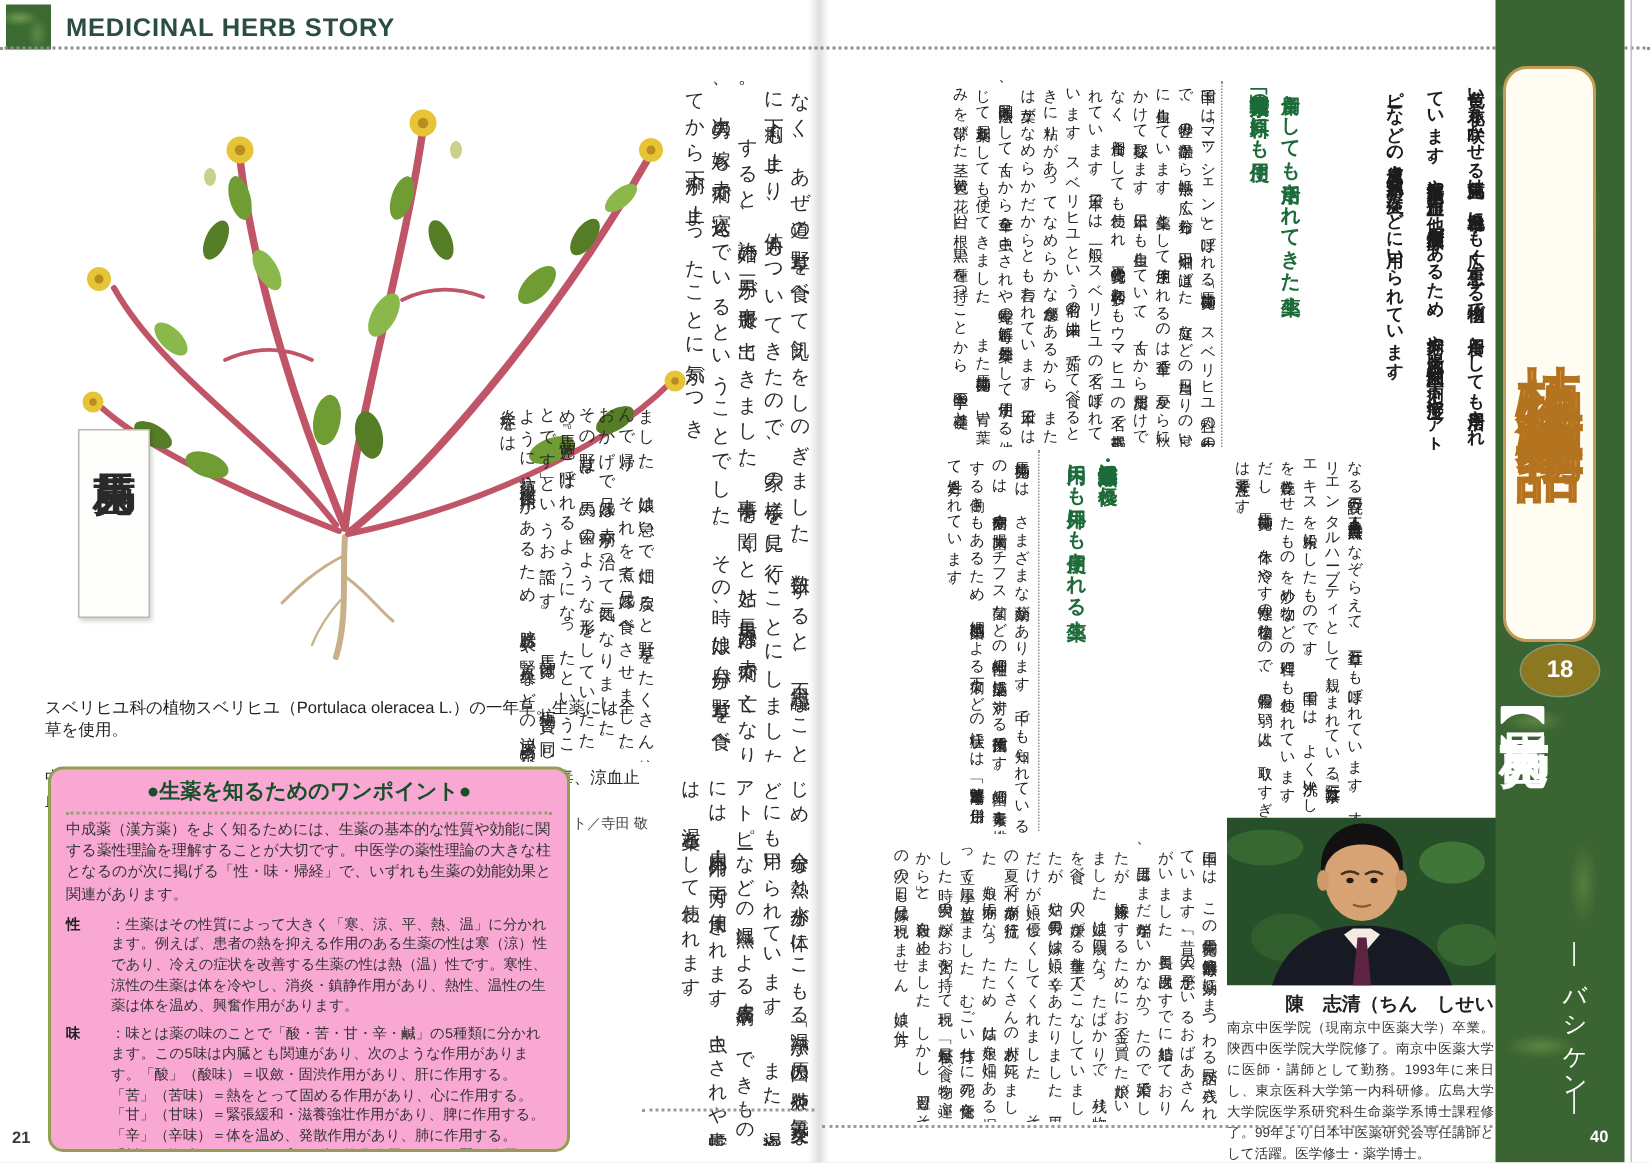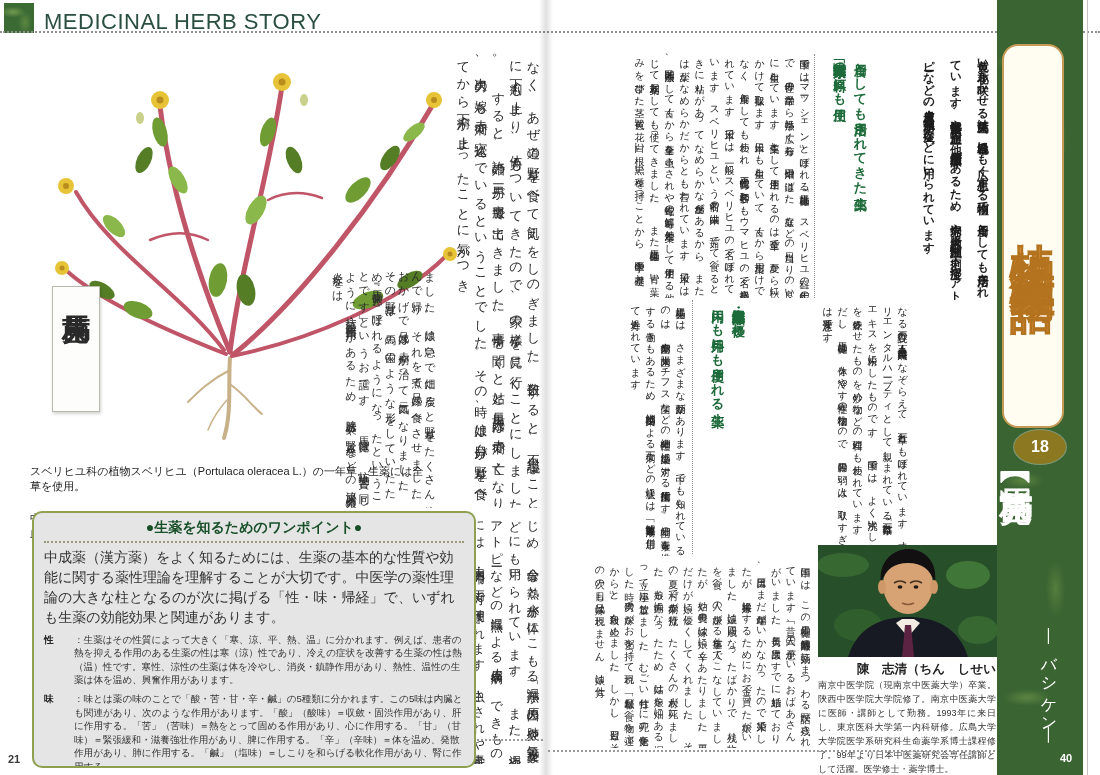--- a/index.html
+++ b/index.html
@@ -5,21 +5,21 @@
   html,body{margin:0;padding:0;background:#e8e8e4;}
   .page{position:relative;width:1100px;height:775px;background:#ffffff;overflow:hidden;
         font-family:"Liberation Sans","DejaVu Sans",sans-serif;color:#2b2b2b;}
   .abs{position:absolute;}
   
   .v{writing-mode:vertical-rl;overflow:hidden;line-break:anywhere;}
   
   .logo-sq{left:4px;top:3px;width:30px;height:30px;background-color:#3c6a33;
     background-image:radial-gradient(ellipse 18px 8px at 30% 30%,rgba(140,180,95,.65),transparent 70%),
                      radial-gradient(ellipse 10px 16px at 70% 65%,rgba(120,160,80,.55),transparent 70%);}
-  .hdr-title{left:44px;top:9px;font-size:22px;font-weight:normal;color:#2a4f40;letter-spacing:.5px;}
+  .hdr-title{left:44px;top:9px;font-size:17px;font-weight:bold;color:#2a4f40;letter-spacing:.5px;}
   .rule-top{left:0;top:31px;width:1100px;height:0;border-top:2px dotted #8f8f8f;}
   
   .fold{left:539px;top:0;width:14px;height:775px;
         background:linear-gradient(to right,rgba(0,0,0,0),rgba(60,60,60,.16) 50%,rgba(0,0,0,0));}
   .rmargin-line{left:1087px;top:0;width:0;height:775px;border-left:1px solid #c2c2c2;}
   
   .strip{left:997px;top:0;width:86px;height:775px;background-color:#3a6431;
     background-image:
       radial-gradient(ellipse 34px 12px at 25% 8%,rgba(125,165,85,.55),transparent 70%),
       radial-gradient(ellipse 14px 40px at 70% 18%,rgba(110,150,75,.5),transparent 70%),
@@ -68,25 +68,25 @@
   .illus{left:18px;top:40px;width:440px;height:406px;}
   .callig{left:52px;top:286px;width:46px;height:124px;background:#fdfdfb;border:1px solid #b9b9ad;
       box-shadow:1px 2px 3px rgba(0,0,0,.18);display:flex;align-items:flex-start;justify-content:center;}
   .callig-txt{writing-mode:vertical-rl;font-family:"DejaVu Serif","Liberation Serif",serif;
       font-size:28px;font-weight:bold;color:#2a2a2a;line-height:1.2;padding-top:6px;}
   .cap{left:30px;top:447px;width:402px;}
   .cap-title{font-size:13px;font-weight:bold;color:#111;}
   .cap-line{font-size:11px;color:#222;margin-top:17px;}
   .cap-credit{font-size:9.5px;color:#444;text-align:right;margin-top:2px;}
   
-  .opbox{left:32px;top:511px;width:444px;height:257px;background:#e5e5e5;border:2px solid #8fa050;
-      border-radius:10px;padding:6px 10px;box-sizing:border-box;overflow:hidden;}
+  .opbox{left:32px;top:511px;width:348px;height:257px;background:#f9a8d4;border:2px solid #8fa050;
+      border-radius:10px;padding:6px 10px;box-sizing:border-box;overflow:hidden;font-family:Liberation Mono, monospace;}
   .op-title{text-align:center;font-size:14px;font-weight:bold;color:#174f28;}
   .op-rule{border-top:2px dotted #9a9a78;margin:4px 0 5px 0;}
-  .op-intro{font-size:14px;line-height:1.42;color:#333;}
+  .op-intro{font-size:10px;line-height:1.42;color:#333;}
   .op-entry{font-size:9.6px;line-height:1.42;color:#333;margin-top:5px;display:flex;}
   .op-label{font-weight:bold;flex:0 0 30px;color:#222;}
   .op-text{flex:1;}
 </style>
 </head>
 <body>
 
 <div class="page">
 
   <div class="abs logo-sq"></div>

